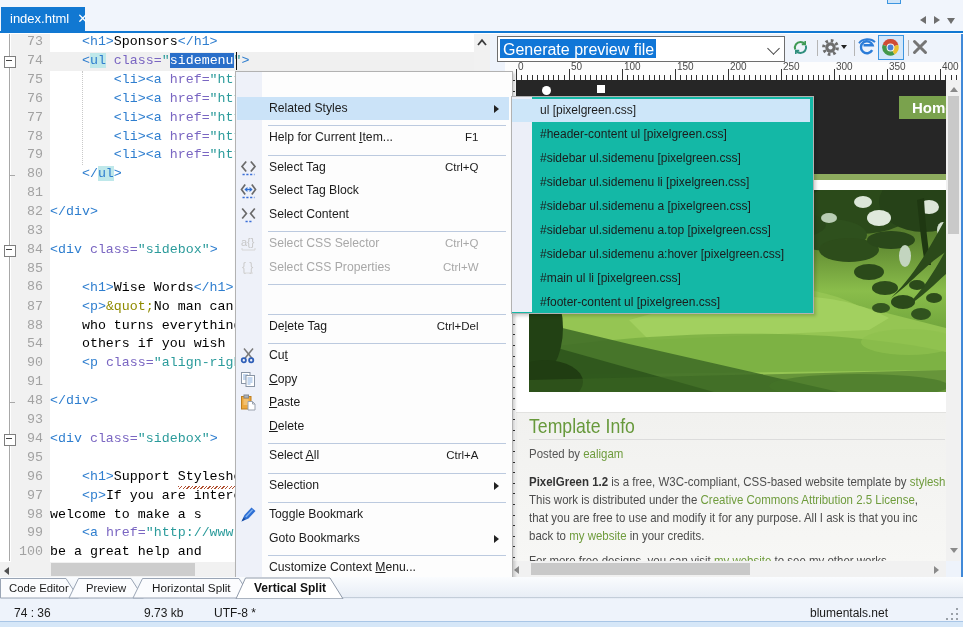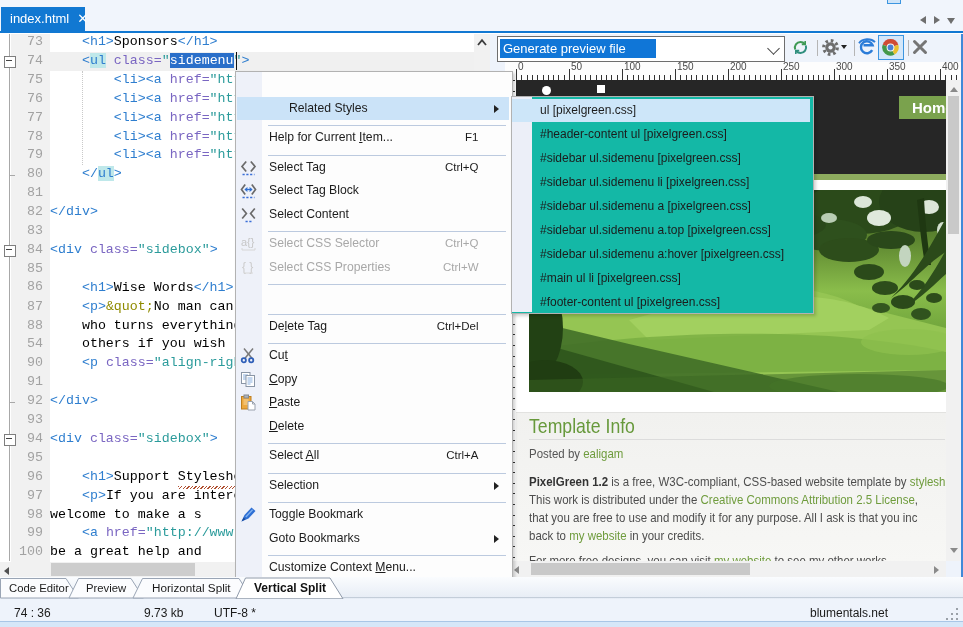--- a/index.html
+++ b/index.html
@@ -58,21 +58,21 @@
   <div class="ln" style="top:168.1px;">82</div>
   <div class="ln" style="top:187.0px;">83</div>
   <div class="ln" style="top:205.9px;">84</div>
   <div class="ln" style="top:224.8px;">85</div>
   <div class="ln" style="top:227px;margin-top:16px;">86</div>
   <div class="ln" style="top:262.6px;">87</div>
   <div class="ln" style="top:281.5px;">88</div>
   <div class="ln" style="top:300.4px;">54</div>
   <div class="ln" style="top:319.3px;">90</div>
   <div class="ln" style="top:338.2px;">91</div>
-  <div class="ln" style="top:357.1px;">92</div>
+  <div class="ln" style="top:357.1px;">48</div>
   <div class="ln" style="top:376.0px;">93</div>
   <div class="ln" style="top:394.9px;">94</div>
   <div class="ln" style="top:413.8px;">95</div>
   <div class="ln" style="top:432.7px;">96</div>
   <div class="ln" style="top:451.6px;">97</div>
   <div class="ln" style="top:470.5px;">98</div>
   <div class="ln" style="top:489.4px;">99</div>
   <div class="ln" style="top:508.3px;">100</div>
   </div>
   <div id="codelines" style="position:absolute;left:0;top:1.5px;right:0;bottom:0;">
@@ -118,21 +118,21 @@
 
   <div class="abs" style="left:0;top:528.5px;width:474px;height:15px;background:#f1f1f1;"></div>
   <div class="abs" style="left:4px;top:533px;width:0;height:0;border-right:5px solid #505050;border-top:4.5px solid transparent;border-bottom:4.5px solid transparent;"></div>
   <div class="abs" style="left:51px;top:529.5px;width:144px;height:13px;background:#cdcdcd;"></div>
 </div>
 
 <div class="abs" id="preview" style="left:490px;top:33.5px;width:473px;height:543.5px;background:#eef3fb;overflow:hidden;">
 
   <div class="abs" style="left:7px;top:2.5px;width:286px;height:24px;background:#fff;border:1px solid #6e6e6e;">
     <div class="abs" style="left:2px;top:2px;width:156px;height:19px;background:#1076d7;"></div>
-    <div class="abs" style="left:5px;top:3.5px;font-size:13px;color:#fff;">Generate preview file</div>
+    <div class="abs" style="left:5px;top:3.5px;font-size:16px;color:#fff;">Generate preview file</div>
     <div class="abs" style="left:271px;top:6.5px;width:8px;height:8px;border-right:1.6px solid #444;border-bottom:1.6px solid #444;transform:rotate(45deg);"></div>
   </div>
   <svg class="abs" style="left:302px;top:5px;" width="17" height="17" viewBox="0 0 17 17">
     <path d="M3.2 10.5 A5.6 5.6 0 0 1 8.5 3 a5.6 5.6 0 0 1 4.3 2" stroke="#3f9a55" stroke-width="2" fill="none"></path>
     <path d="M13.2 2 v3.4 h-3.4" fill="none" stroke="#3f9a55" stroke-width="1.6"></path>
     <path d="M13.8 6.5 A5.6 5.6 0 0 1 8.5 14 a5.6 5.6 0 0 1 -4.3 -2" stroke="#2f8f7e" stroke-width="2" fill="none"></path>
     <path d="M3.8 15 v-3.4 h3.4" fill="none" stroke="#2f8f7e" stroke-width="1.6"></path>
   </svg>
   <div class="abs" style="left:327px;top:6px;width:1px;height:16px;background:#b5b5b5;"></div>
   <svg class="abs" style="left:331px;top:4px;" width="19" height="19" viewBox="0 0 19 19">
@@ -386,21 +386,21 @@
   <div class="abs" style="left:24px;top:532px;width:0;height:0;border-right:5px solid #8a8a8a;border-top:4px solid transparent;border-bottom:4px solid transparent;"></div>
   <div class="abs" style="left:41px;top:529.5px;width:219px;height:12px;background:#c9c9c9;"></div>
   <div class="abs" style="left:444px;top:532px;width:0;height:0;border-left:5px solid #8a8a8a;border-top:4px solid transparent;border-bottom:4px solid transparent;"></div>
 
   <div class="abs" style="left:470.5px;top:0;width:2.5px;height:543.5px;background:#4089d8;"></div>
 </div>
 
 <div class="abs" id="ctxmenu" style="left:234.5px;top:70.7px;width:276px;height:507.5px;background:#fdfdfd;border:1px solid #b2b2b2;box-shadow:2px 2px 3px rgba(0,0,0,0.18);">
 <div class="abs" style="left:0;top:0;width:26.5px;height:505.5px;background:#eef1f9;"></div>
 <div class="abs" style="left:1px;top:25px;width:272.5px;height:23.5px;background:#cbe3f8;"></div>
-<div class="mi" style="top:25px;margin-left:20px;">Related Styles<span class="arr"></span></div>
+<div class="mi" style="top:25px;">Related Styles<span class="arr"></span></div>
 <div class="msep" style="top:53.5px;"></div>
 <div class="mi" style="top:54.5px;">Help for Current <u>I</u>tem...<span class="sc">F1</span></div>
 <div class="msep" style="top:83px;"></div>
 <div class="mi" style="top:84px;">Select Tag<span class="sc">Ctrl+Q</span></div>
 <svg class="ico" style="top:87px" width="17" height="17" viewBox="0 0 17 17">
         <path d="M6.2 2.5 L2 7.5 L6.2 12.5" stroke="#6a6a6a" fill="none" stroke-width="1.7"></path>
         <path d="M10.8 2.5 L15 7.5 L10.8 12.5" stroke="#6a6a6a" fill="none" stroke-width="1.7"></path>
         <line x1="2.5" y1="15.5" x2="14.5" y2="15.5" stroke="#3a6fd8" stroke-width="1.7" stroke-dasharray="2.2,1.6"></line>
       </svg>
 <div class="mi" style="top:107.5px;">Select Tag Block</div>

